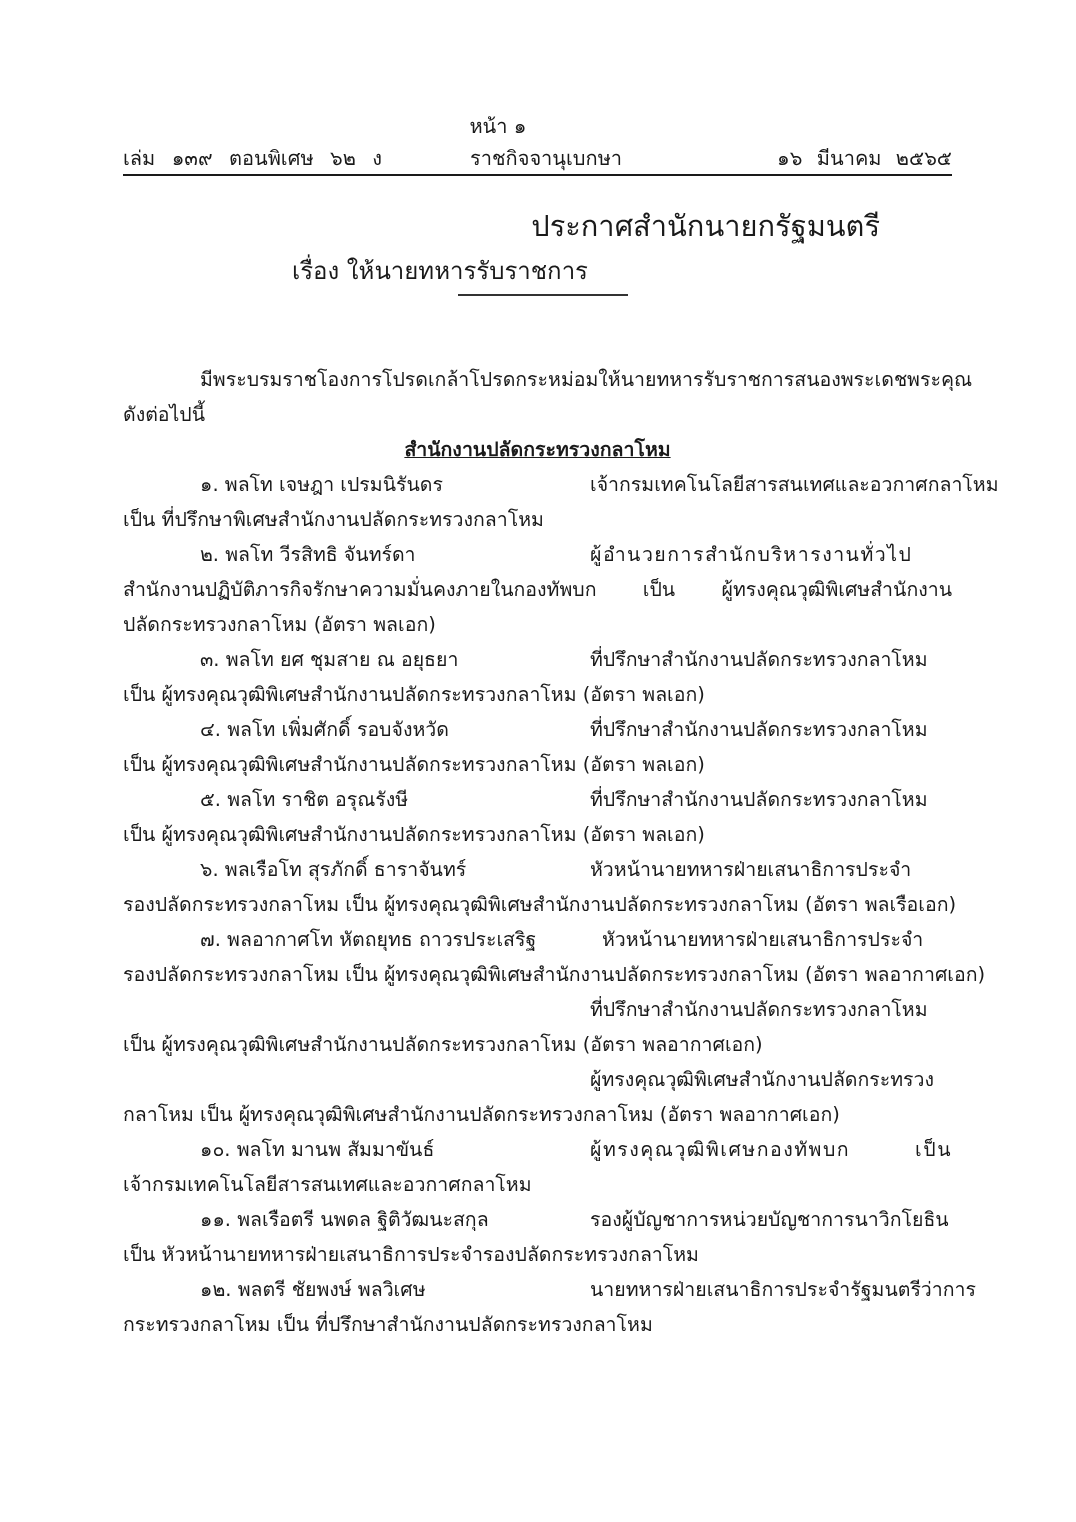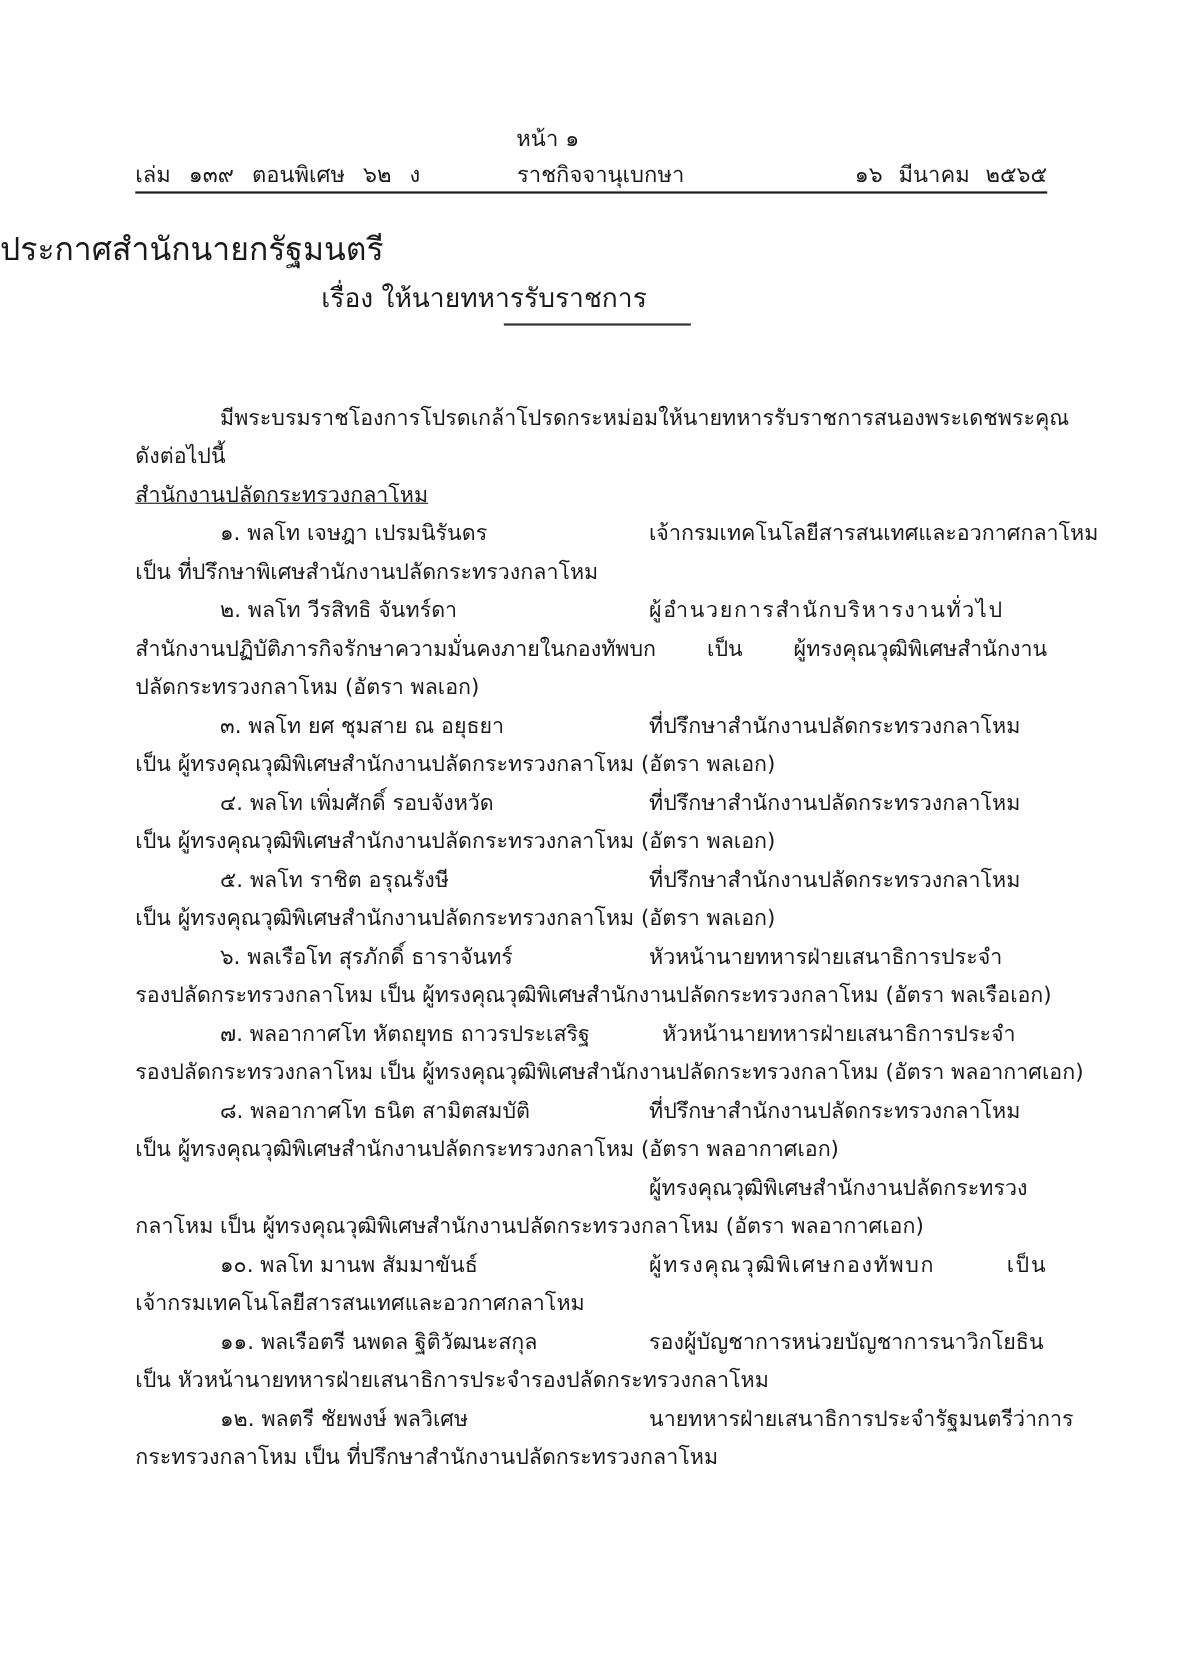--- a/index.html
+++ b/index.html
@@ -5,27 +5,27 @@
   html, body { margin: 0; padding: 0; background: #ffffff; }
   body { width: 1076px; height: 1522px; position: relative; overflow: hidden;
          font-family: "DejaVu Sans", "Liberation Sans", sans-serif; color: #1a1a1a; }
   .abs { position: absolute; white-space: nowrap; text-align: center; }
   .page-num { top: 110px; left: 0; width: 996px; text-align: center; font-size: 20px; }
   .hdr { top: 142px; font-size: 20px; }
   .hdr-left { left: 123px; word-spacing: 10px; }
   .hdr-center { left: 470px; }
   .hdr-right { right: 124px; text-align: right; word-spacing: 8px; }
   .rule { position: absolute; left: 123px; top: 174px; width: 829px; height: 2px; background: #1a1a1a; }
-  .title { top: 203px; left: 0; width: 860px; text-align: left; font-size: 29px; }
+  .title { top: 203px; left: 0; width: 860px; text-align: right; font-size: 29px; padding-left: 20px; }
   .subtitle { top: 251px; left: 0; width: 880px; text-align: center; font-size: 24px; }
   .short-rule { position: absolute; left: 458px; top: 294px; width: 170px; height: 2px; background: #333; }
   .line { position: absolute; left: 123px; width: 829px; font-size: 19.5px; line-height: 35px; height: 35px; white-space: nowrap; margin-top: 48px; }
   .indent { padding-left: 77px; box-sizing: border-box; }
   .justify { text-align: justify; text-align-last: justify; }
-  .section { text-decoration: underline; }
+  .section { text-align: center; text-decoration: underline; font-weight: bold; }
   .item-first { display: flex; justify-content: space-between; }
   .item-first .who { }
   .item-first .pos { position: absolute; left: 467px; right: 0; text-align: justify; text-align-last: justify; }
   .item-first .pos.loose { letter-spacing: 1.5px; }
 </style>
 </head>
 <body>
 
 <div class="abs page-num">หน้า   ๑</div>
 <div class="abs hdr hdr-left">เล่ม  ๑๓๙  ตอนพิเศษ  ๖๒  ง</div>
@@ -73,21 +73,20 @@
       <span class="who"><span>๖.</span> <span>พลเรือโท สุรภักดิ์  ธาราจันทร์</span></span>
       <span class="pos">หัวหน้านายทหารฝ่ายเสนาธิการประจำ</span>
     </div>
     <div class="line justify" style="top: 839px;">รองปลัดกระทรวงกลาโหม  เป็น  ผู้ทรงคุณวุฒิพิเศษสำนักงานปลัดกระทรวงกลาโหม  (อัตรา  พลเรือเอก)</div>
     <div class="line indent item-first" style="top: 874px;">
       <span class="who"><span>๗.</span> <span>พลอากาศโท หัตถยุทธ  ถาวรประเสริฐ</span></span>
       <span class="pos" style="left: 479px;">หัวหน้านายทหารฝ่ายเสนาธิการประจำ</span>
     </div>
     <div class="line justify" style="top: 909px;">รองปลัดกระทรวงกลาโหม  เป็น  ผู้ทรงคุณวุฒิพิเศษสำนักงานปลัดกระทรวงกลาโหม  (อัตรา  พลอากาศเอก)</div>
     <div class="line indent item-first" style="top: 944px;">
-      <span class="who"><span>๘.</span> <span>พลอากาศโท ธนิต  สามิตสมบัติ</span></span>
       <span class="pos">ที่ปรึกษาสำนักงานปลัดกระทรวงกลาโหม</span>
     </div>
     <div class="line" style="top: 979px;">เป็น  ผู้ทรงคุณวุฒิพิเศษสำนักงานปลัดกระทรวงกลาโหม  (อัตรา  พลอากาศเอก)</div>
     <div class="line indent item-first" style="top: 1014px;">
       <span class="pos">ผู้ทรงคุณวุฒิพิเศษสำนักงานปลัดกระทรวง</span>
     </div>
     <div class="line" style="top: 1049px;">กลาโหม  เป็น  ผู้ทรงคุณวุฒิพิเศษสำนักงานปลัดกระทรวงกลาโหม  (อัตรา  พลอากาศเอก)</div>
     <div class="line indent item-first" style="top: 1084px;">
       <span class="who"><span>๑๐.</span> <span>พลโท มานพ  สัมมาขันธ์</span></span>
       <span class="pos loose">ผู้ทรงคุณวุฒิพิเศษกองทัพบก   เป็น</span>

